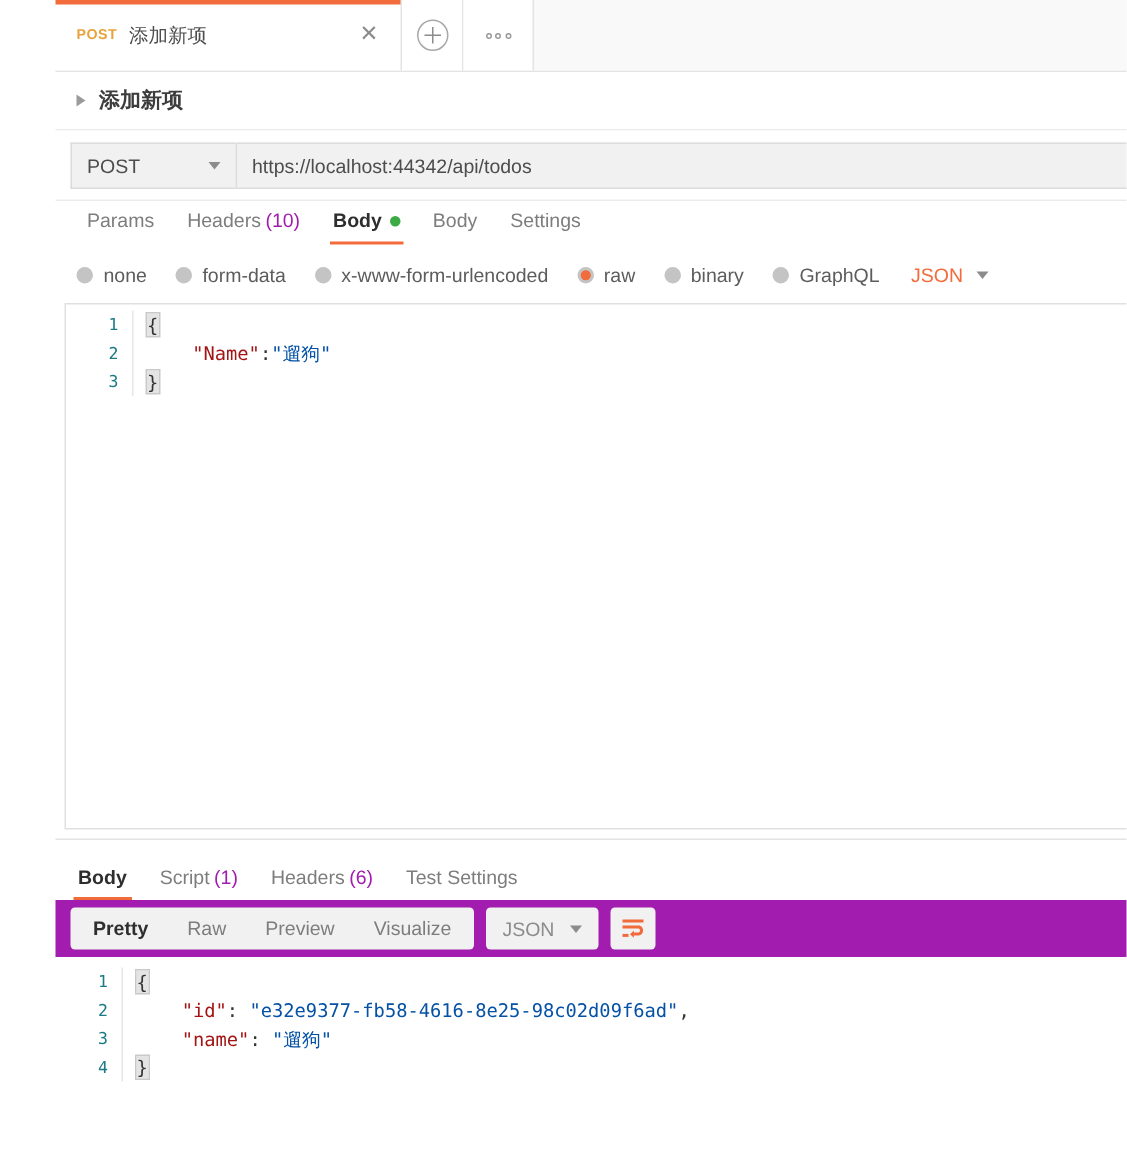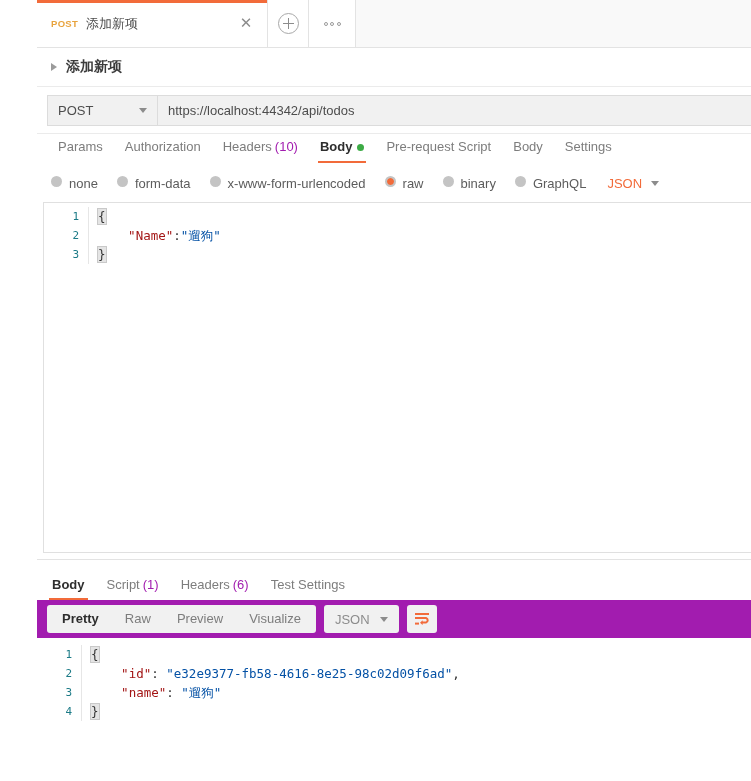--- a/index.html
+++ b/index.html
@@ -132,21 +132,21 @@
     margin-left: 5px; vertical-align: middle;
   }
 
   
   .radiorow {
     display: flex; align-items: center;
     height: 30px; padding: 0 14px;
     background: #ffffff;
   }
   .radio-item {
-    display: flex; 
+    display: flex; align-items: center;
     margin-right: 19px; cursor: pointer;
     font-size: 13px; color: #5c5c5c; white-space: nowrap;
   }
   .radio-dot {
     width: 11px; height: 11px; border-radius: 50%;
     background: #c4c4c4; margin-right: 7px;
     box-sizing: border-box; flex: none;
   }
   .radio-item.selected .radio-dot {
     background: #c4c4c4;
@@ -275,24 +275,22 @@
   <div class="urlbar-row">
     <div class="method-select">
       <span class="method-label">POST</span>
       <span class="caret-down"></span>
     </div>
     <div class="url-input">https://localhost:44342/api/todos</div>
   </div>
 
   <div class="reqtabs">
       <div class="reqtab"><span>Params</span></div>
-      <div class="reqtab"><span>Authorization</span></div>
       <div class="reqtab"><span>Headers</span><span class="tab-count">(10)</span></div>
       <div class="reqtab active"><span>Body</span><span class="green-dot"></span></div>
-      <div class="reqtab"><span>Pre-request Script</span></div>
       <div class="reqtab"><span>Body</span></div>
       <div class="reqtab"><span>Settings</span></div>
     </div>
 
   <div class="radiorow">
     <div id="radio-holder" style="display:flex;align-items:center;">
         <div class="radio-item">
           <span class="radio-dot"></span>
           <span>none</span>
         </div>

